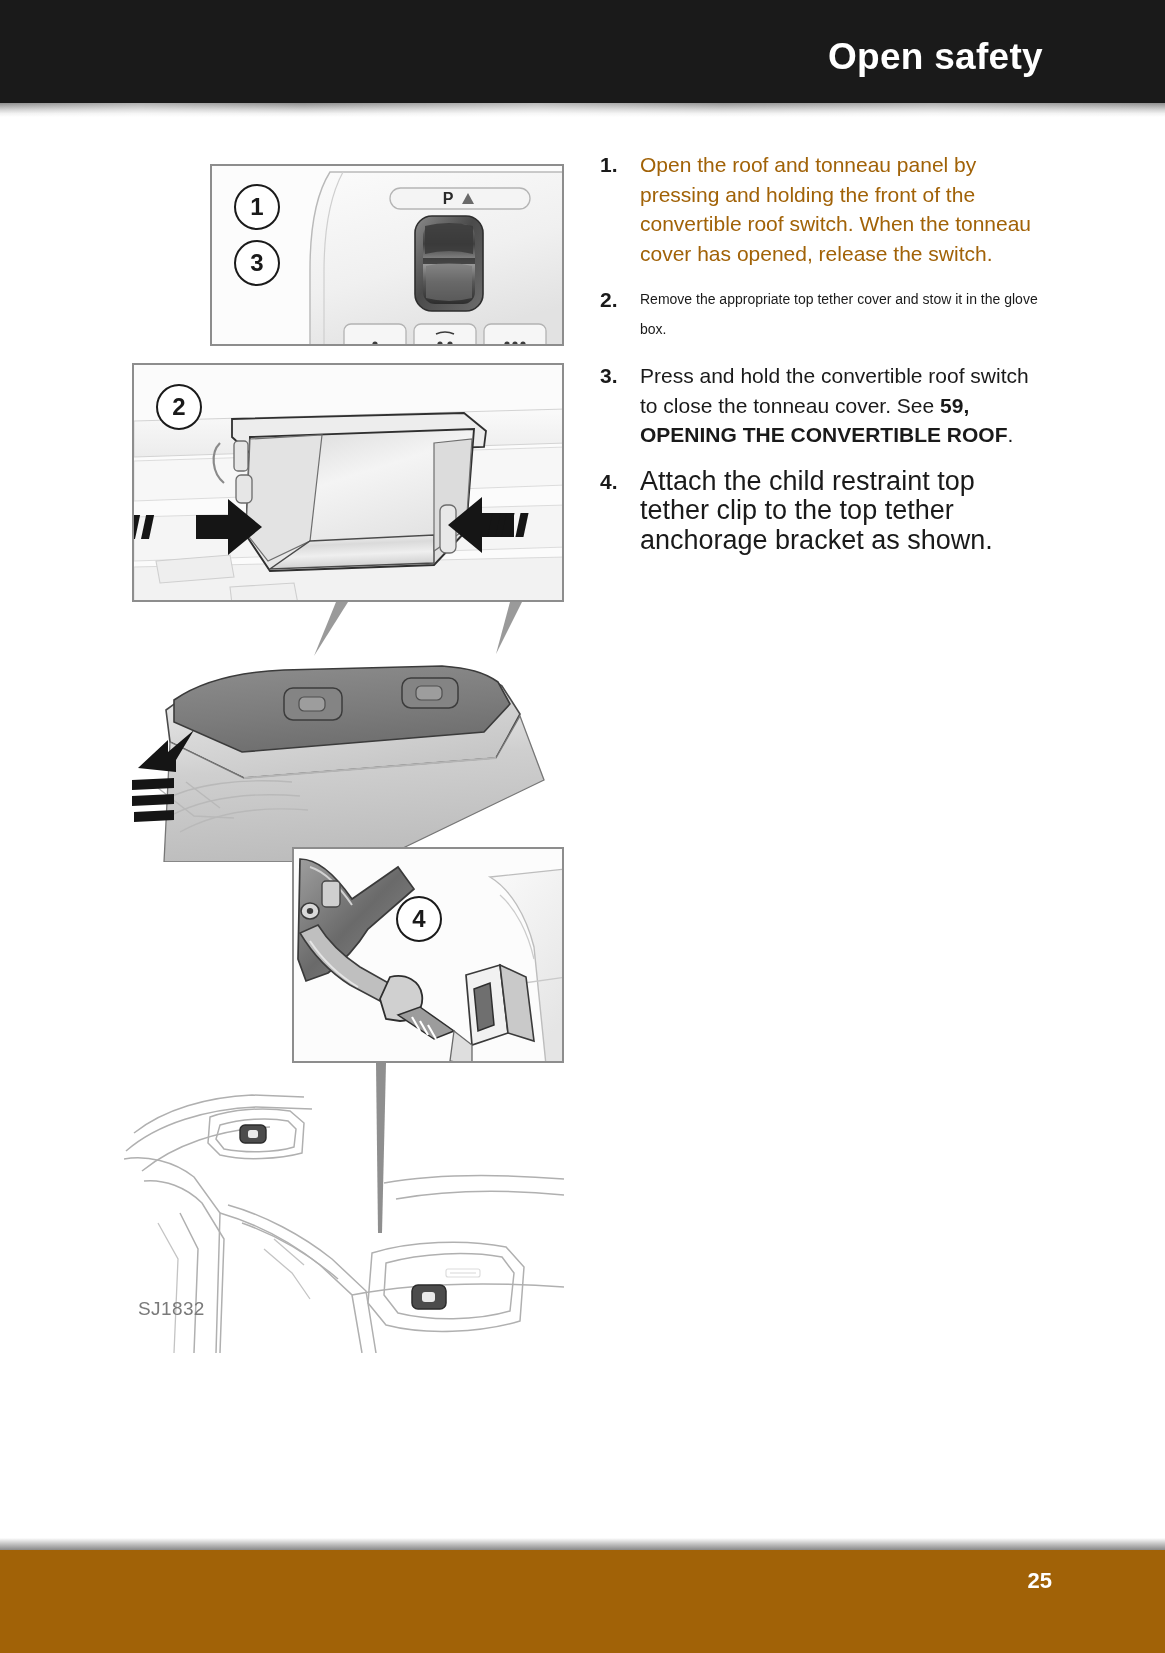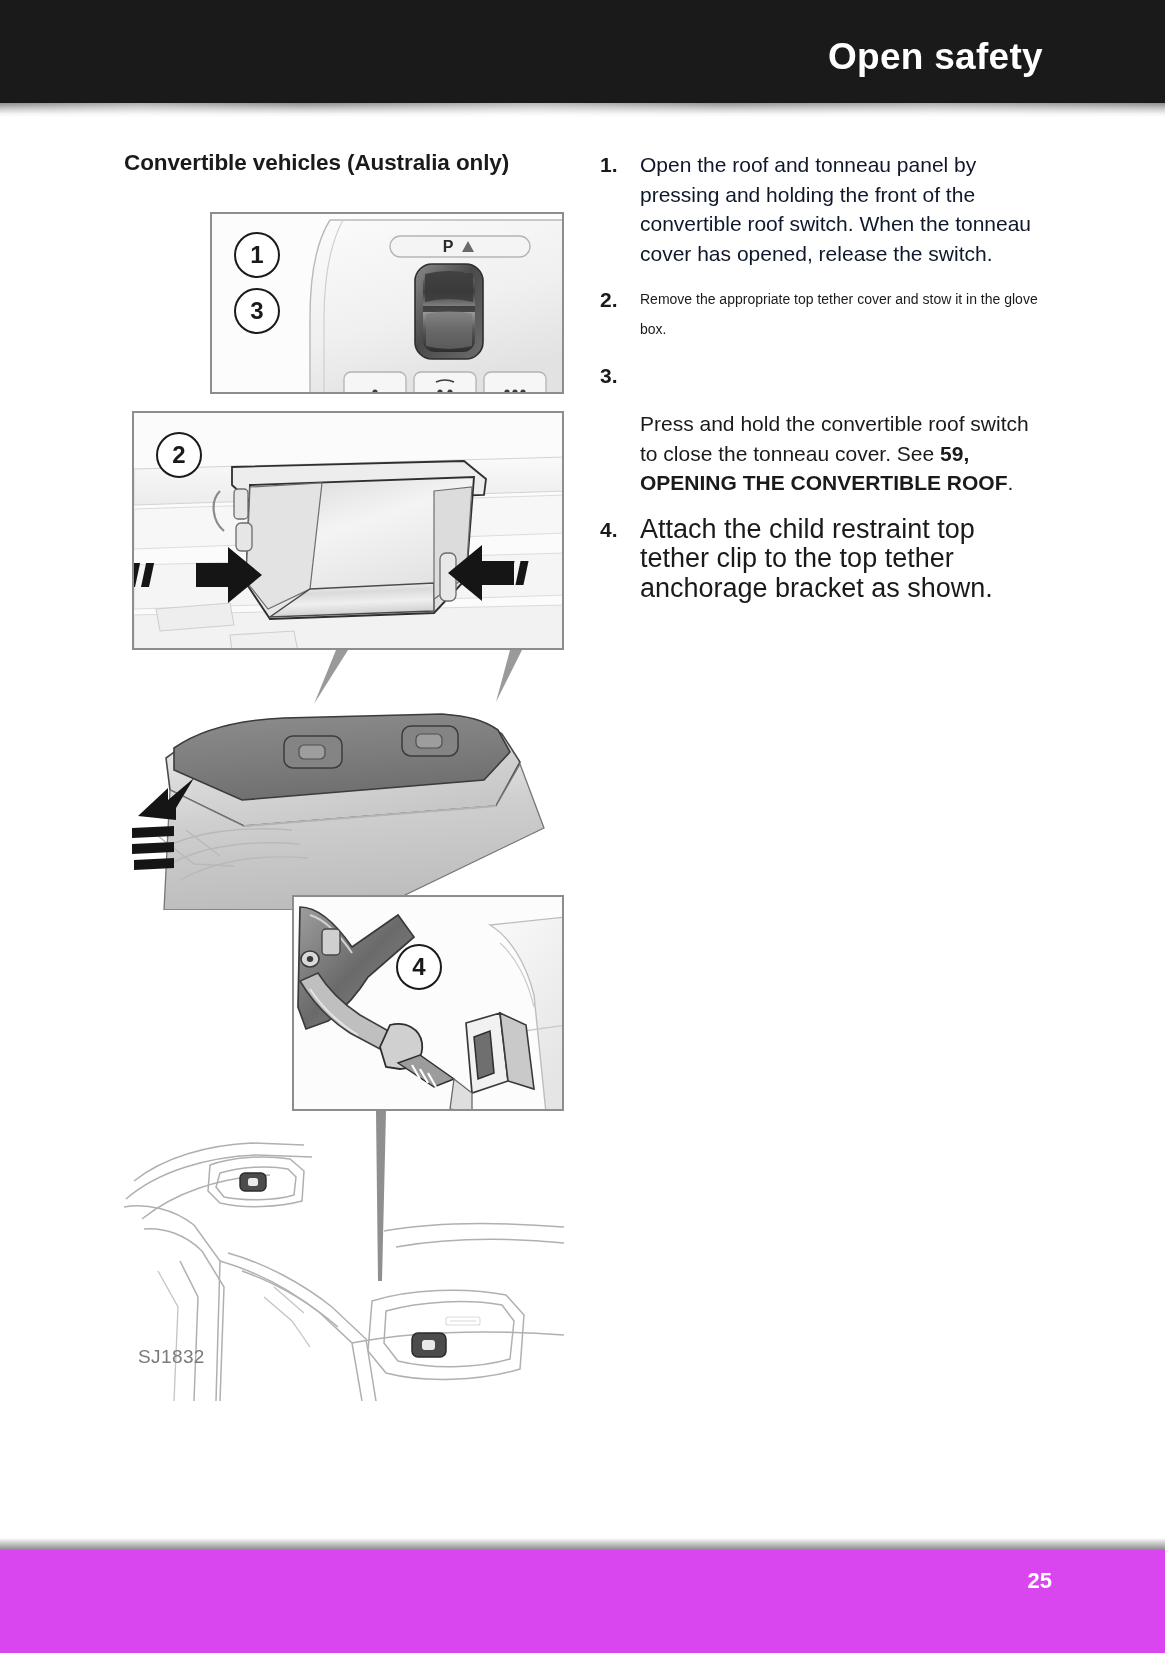--- a/index.html
+++ b/index.html
@@ -65,21 +65,21 @@
     width: 1165px;
     height: 12px;
     background: linear-gradient(to bottom,
         #ffffff 0%, #e6e6e6 20%, #c2c2c2 50%, #9a9a9a 85%, #8a8a8a 100%);
   }
   #footer-bar {
     position: absolute;
     left: 0; bottom: 0;
     width: 1165px;
     height: 103px;
-    background: #d946ef;
+    background: #a16207;
   }
   #footer-page-number {
     position: absolute;
     right: 113px;
     top: 18px;
     color: #ffffff;
     font-size: 22px;
     font-weight: bold;
     font-family: "Liberation Sans", sans-serif;
   }
@@ -153,21 +153,20 @@
 
 <div id="header-bar"></div>
 <div id="header-title">Open safety</div>
 <div id="header-rule"></div>
 <div id="header-rule-sheen"></div>
 
 <div id="content">
 
   <div id="left-column">
 
-    <h2 id="section-heading">Convertible vehicles (Australia only)</h2>
 
     <div id="figure-block">
 
       <div class="panel" style="left:86px; top:14px; width:354px; height:182px;">
         <svg viewBox="0 0 354 182" width="354" height="182">
           <defs>
             <linearGradient id="rockerGrad" x1="0" y1="0" x2="0" y2="1">
               <stop offset="0%" stop-color="#6f6f6f"></stop>
               <stop offset="25%" stop-color="#3f3f3f"></stop>
               <stop offset="50%" stop-color="#9a9a9a"></stop>
@@ -455,29 +454,29 @@
 
       <div class="fig-caption" style="left:14px; top:1148px;">SJ1832</div>
 
     </div>
   </div>
 
   <div id="right-column">
     <ol id="steps-list" style="list-style:none; margin:0; padding:0;">
         <li style="display: flex; align-items: flex-start; margin: 0px 0px 17px;">
           <span style="flex: 0 0 40px; font-weight: bold; font-size: 21px; line-height: 29.5px; color: rgb(26, 26, 26);">1.</span>
-          <span style="flex: 1 1 auto; font-size: 21px; line-height: 29.5px; color: #0f172a;"><span>Open the roof and tonneau panel by pressing and holding the front of the convertible roof switch. When the tonneau cover has opened, release the switch.</span></span>
+          <span style="flex: 1 1 auto; font-size: 21px; line-height: 29.5px; color: #a16207;"><span>Open the roof and tonneau panel by pressing and holding the front of the convertible roof switch. When the tonneau cover has opened, release the switch.</span></span>
         </li>
         <li style="display: flex; align-items: flex-start; margin: 0px 0px 17px;">
           <span style="flex: 0 0 40px; font-weight: bold; font-size: 21px; line-height: 29.5px; color: rgb(26, 26, 26);">2.</span>
           <span style="flex: 1 1 auto; font-size: 14px; line-height: 29.5px; color: rgb(26, 26, 26);"><span>Remove the appropriate top tether cover and stow it in the glove box.</span></span>
         </li>
         <li style="display: flex; align-items: flex-start; margin: 0px 0px 17px;">
           <span style="flex: 0 0 40px; font-weight: bold; font-size: 21px; line-height: 29.5px; color: rgb(26, 26, 26);">3.</span>
-          <span style="flex: 1 1 auto; font-size: 21px; line-height: 29.5px; color: rgb(26, 26, 26); margin-top: 48px;"><span>Press and hold the convertible roof switch to close the tonneau cover. See </span><span style="font-weight: bold;">59, OPENING THE CONVERTIBLE ROOF</span><span>.</span></span>
+          <span style="flex: 1 1 auto; font-size: 21px; line-height: 29.5px; color: rgb(26, 26, 26);"><span>Press and hold the convertible roof switch to close the tonneau cover. See </span><span style="font-weight: bold;">59, OPENING THE CONVERTIBLE ROOF</span><span>.</span></span>
         </li>
         <li style="display: flex; align-items: flex-start; margin: 0px 0px 17px;">
           <span style="flex: 0 0 40px; font-weight: bold; font-size: 21px; line-height: 29.5px; color: rgb(26, 26, 26);">4.</span>
           <span style="flex: 1 1 auto; font-size: 27px; line-height: 29.5px; color: rgb(26, 26, 26);"><span>Attach the child restraint top tether clip to the top tether anchorage bracket as shown.</span></span>
         </li>
       </ol>
   </div>
 
 </div>
 

